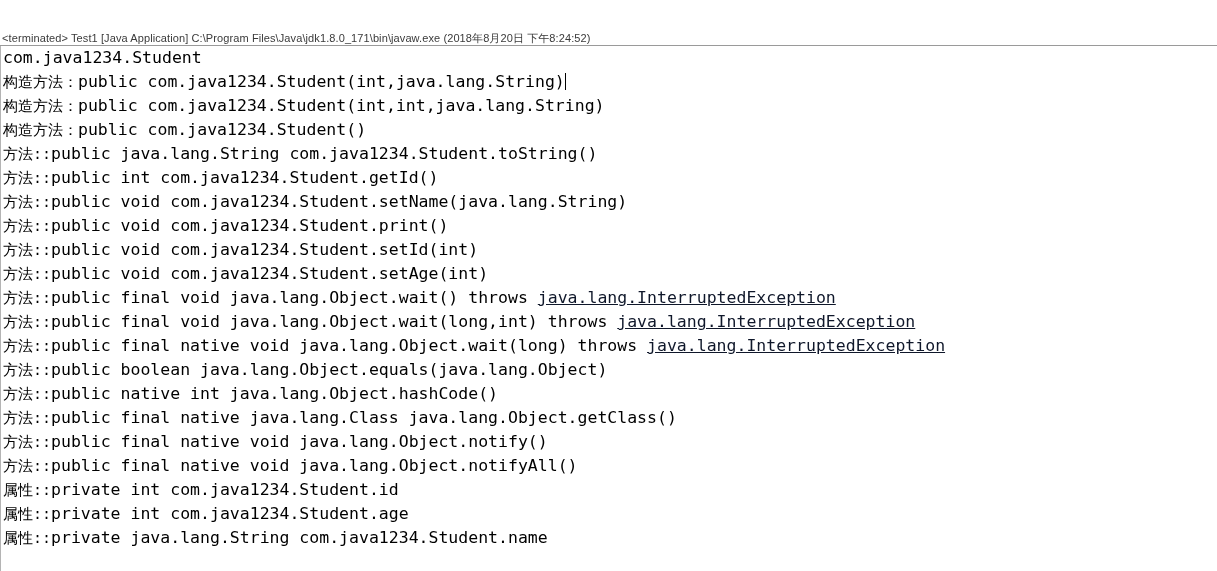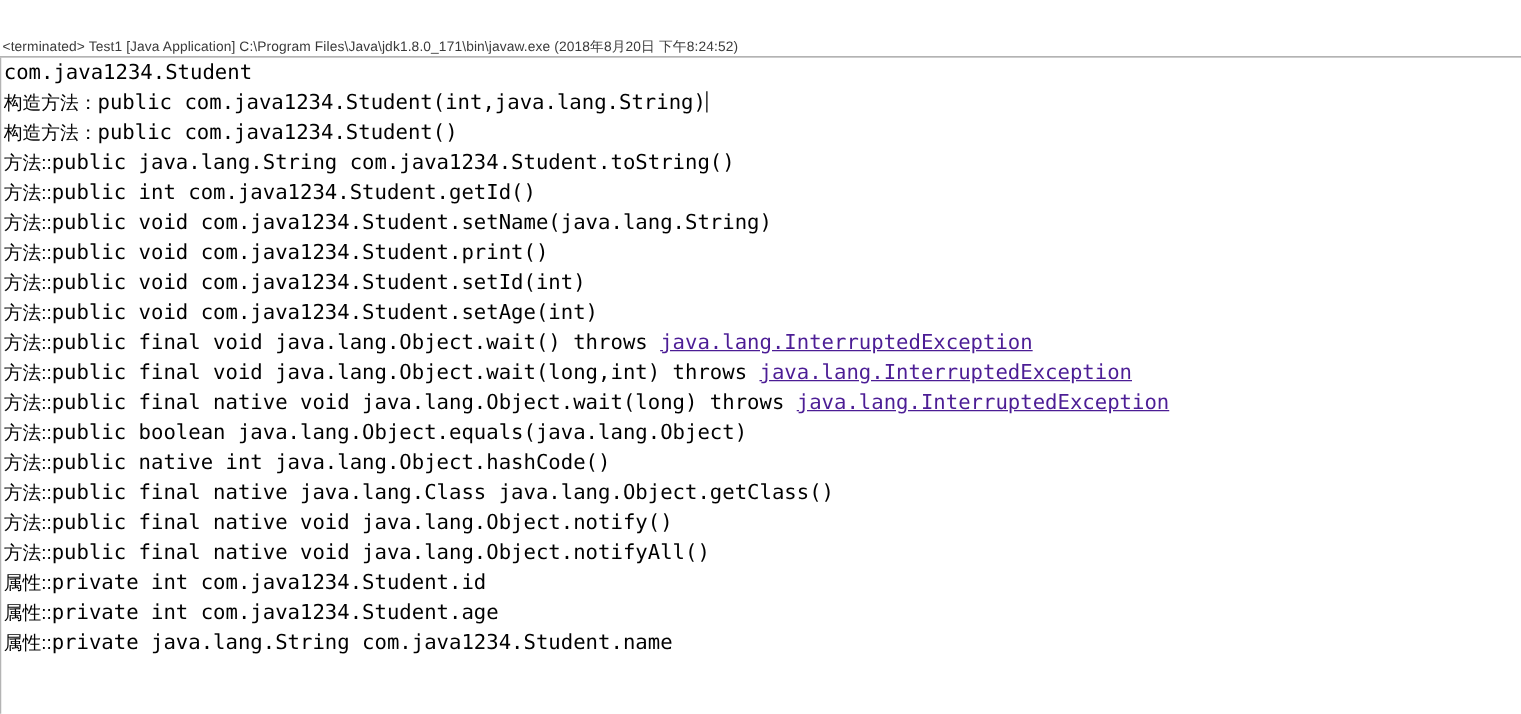--- a/index.html
+++ b/index.html
@@ -74,26 +74,26 @@
   .line {
     height: 24px;
     line-height: 24px;
     font-size: 16.5px;
     color: #000000;
     white-space: pre;
     letter-spacing: 0px;
   }
 
   .cjk {
-    font-family: Liberation Sans, sans-serif;
+    font-family: Liberation Mono, monospace;
     font-size: 15px;
   }
 
   .link {
-    color: #4c1d95;
+    color: #0f172a;
     text-decoration: underline;
     text-underline-offset: 1px;
     cursor: pointer;
   }
 
   .caret {
     display: inline-block;
     width: 1px;
     height: 17px;
     background: #000;
@@ -121,20 +121,21 @@
   <div class="title-strip">
     <span class="title-text">&lt;terminated&gt; Test1 [Java Application] C:\Program Files\Java\jdk1.8.0_171\bin\javaw.exe (2018年8月20日 下午8:24:52)</span>
   </div>
 
   <div class="top-rule"></div>
   <div class="left-rule"></div>
 
   <div id="output">
       <div class="line"><span>com.java1234.Student</span></div>
       <div class="line"><span class="cjk">构造方法：</span><span>public com.java1234.Student(int,java.lang.String)</span><span class="caret"></span></div>
+      <div class="line"><span class="cjk">构造方法：</span><span>public com.java1234.Student(int,int,java.lang.String)</span></div>
       <div class="line"><span class="cjk">构造方法：</span><span>public com.java1234.Student()</span></div>
       <div class="line"><span class="cjk">方法::</span><span>public java.lang.String com.java1234.Student.toString()</span></div>
       <div class="line"><span class="cjk">方法::</span><span>public int com.java1234.Student.getId()</span></div>
       <div class="line"><span class="cjk">方法::</span><span>public void com.java1234.Student.setName(java.lang.String)</span></div>
       <div class="line"><span class="cjk">方法::</span><span>public void com.java1234.Student.print()</span></div>
       <div class="line"><span class="cjk">方法::</span><span>public void com.java1234.Student.setId(int)</span></div>
       <div class="line"><span class="cjk">方法::</span><span>public void com.java1234.Student.setAge(int)</span></div>
       <div class="line"><span class="cjk">方法::</span><span>public final void java.lang.Object.wait() throws </span><span class="link">java.lang.InterruptedException</span></div>
       <div class="line"><span class="cjk">方法::</span><span>public final void java.lang.Object.wait(long,int) throws </span><span class="link">java.lang.InterruptedException</span></div>
       <div class="line"><span class="cjk">方法::</span><span>public final native void java.lang.Object.wait(long) throws </span><span class="link">java.lang.InterruptedException</span></div>

